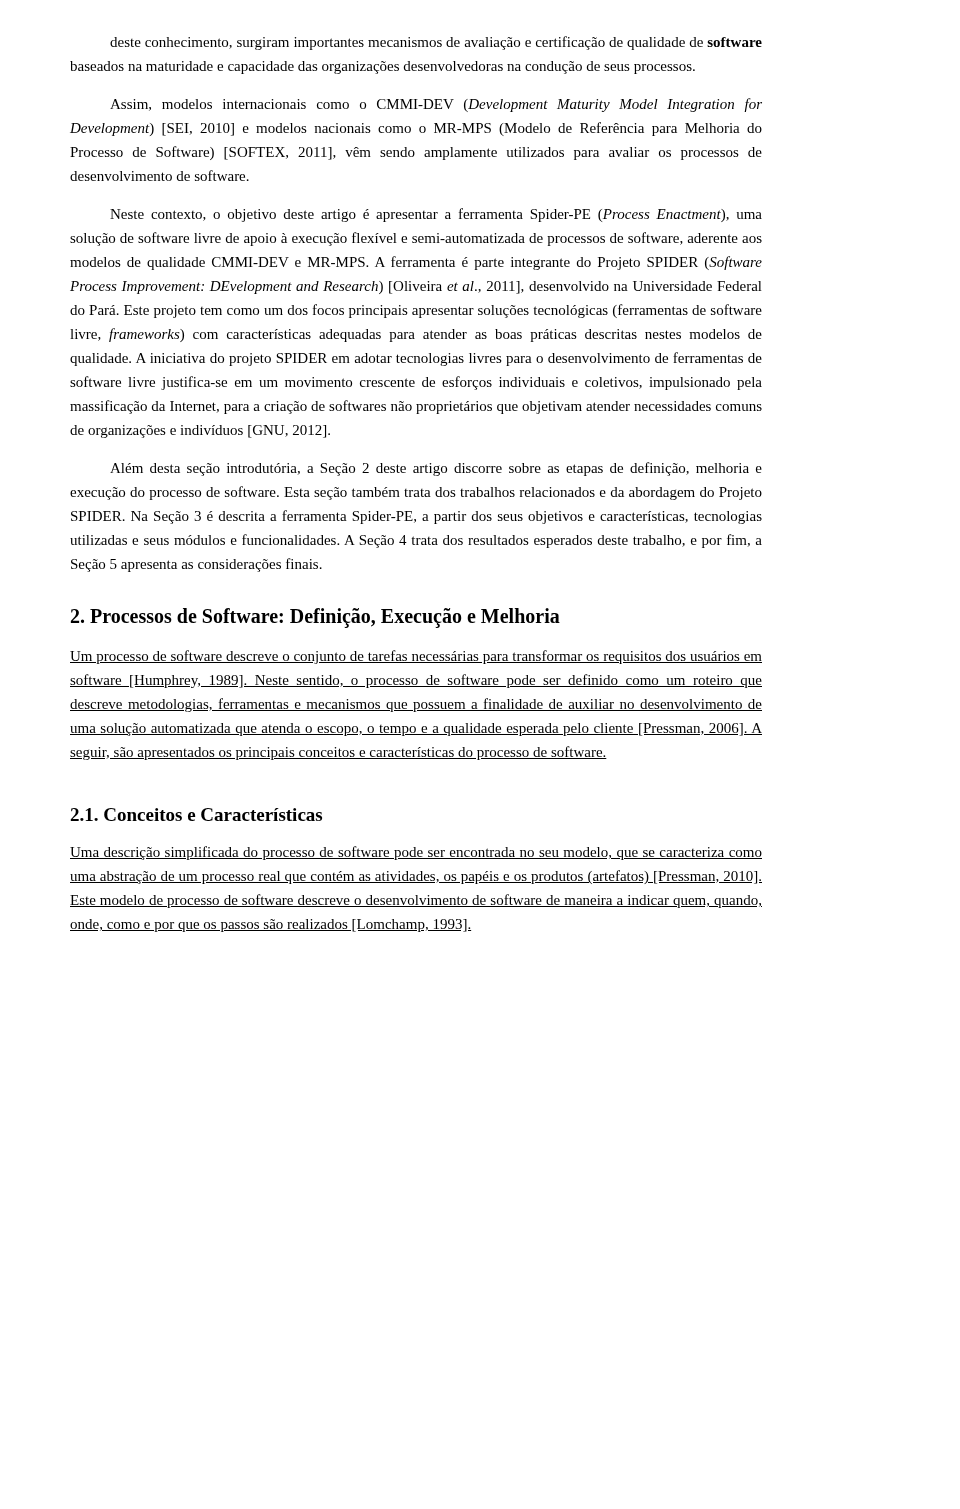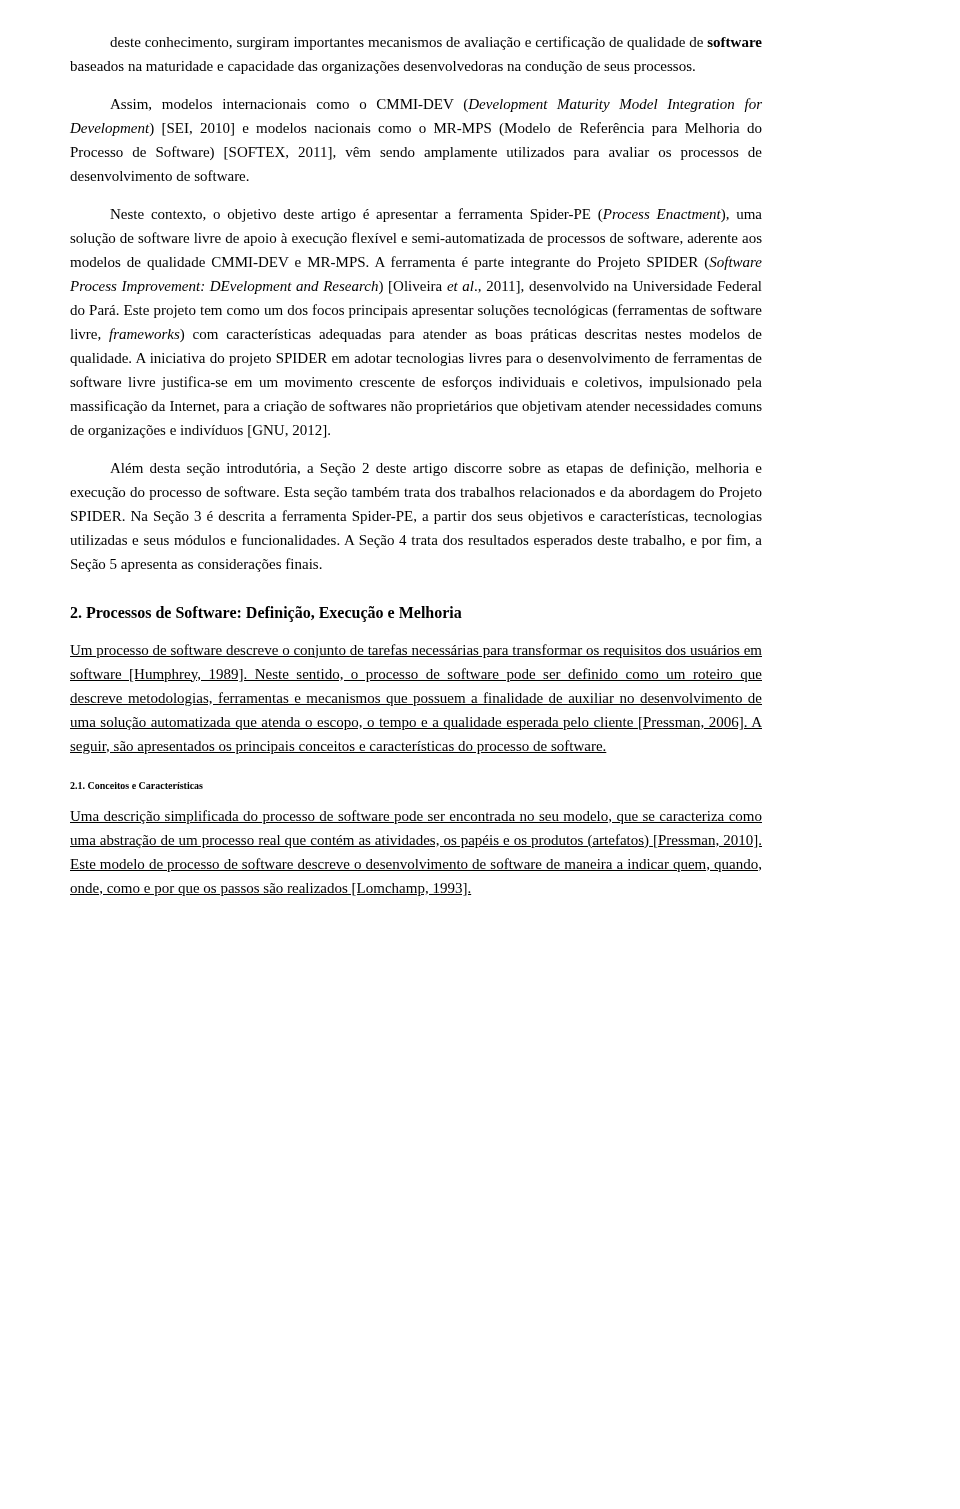--- a/index.html
+++ b/index.html
@@ -24,30 +24,30 @@
       text-align: justify;
       margin-bottom: 14px;
       text-indent: 40px;
     }
     .paragraph-no-indent {
       text-align: justify;
       margin-bottom: 14px;
       text-decoration: underline;
     }
     .section-heading {
-      font-size: 16px;
+      font-size: 20px;
       font-weight: bold;
       margin-top: 24px;
       margin-bottom: 12px;
       text-align: left;
     }
     .subsection-heading {
-      font-size: 10px;
+      font-size: 19px;
       font-weight: bold;
-      margin-top: 20px;
+      margin-top: 36px;
       margin-bottom: 10px;
       text-align: left;
     }
     em {
       font-style: italic;
     }
     strong {
       font-weight: bold;
     }
   </style>

